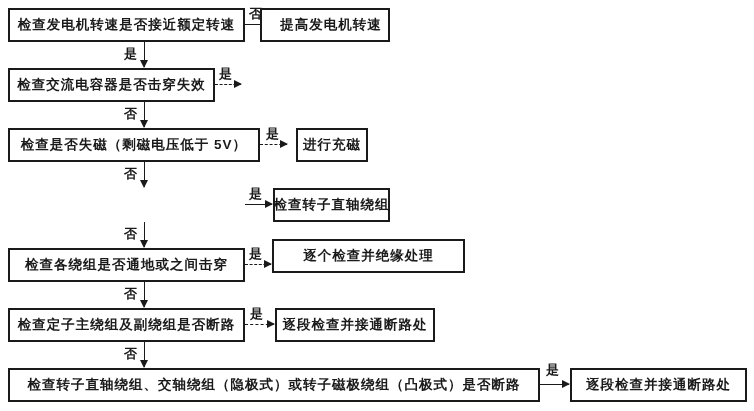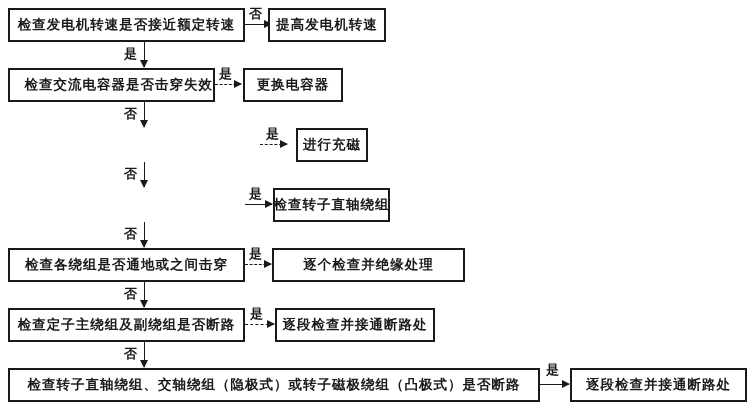--- a/index.html
+++ b/index.html
@@ -67,37 +67,37 @@
 </head>
 <body>
 
 <div id="canvas">
 
   <div class="box" style="left:8px; top:8px; width:233px;font-family:Liberation Serif, serif;">
       <span>检查发电机转速是否接近额定转速</span>
     </div>
   <div class="blabel" style="left:249px; top:7px;">否</div>
   <div class="harrow" style="left:245px; top:24px; width:26px;"></div>
-  <div class="box" style="left:268px; top:8px; width:114px;">
+  <div class="box" style="left:260px; top:8px; width:114px;padding-left:12px;">
       <span>提高发电机转速</span>
     </div>
   <div class="blabel" style="left:124px; top:47px;">是</div>
   <div class="varrow" style="left:144px; top:42px; height:25px;"></div>
 
-  <div class="box" style="left:8px; top:68px; width:203px;justify-content:flex-end;">
+  <div class="box" style="left:8px; top:68px; width:203px;">
       <span>检查交流电容器是否击穿失效</span>
     </div>
   <div class="blabel" style="left:219px; top:67px;">是</div>
   <div class="harrow dashed" style="left:215px; top:84px; width:26px;"></div>
-  <div class="box" style="left:243px; top:68px; width:96px;">
-      <span>更换电容器</span>
-    </div>
   <div class="blabel" style="left:124px; top:107px;">否</div>
   <div class="varrow" style="left:144px; top:102px; height:25px;"></div>
 
+  <div class="box" style="left:8px; top:128px; width:248px;">
+      <span>检查是否失磁（剩磁电压低于 5V）</span>
+    </div>
   <div class="blabel" style="left:266px; top:127px;">是</div>
   <div class="harrow dashed" style="left:260px; top:144px; width:27px;"></div>
   <div class="box" style="left:296px; top:128px; width:68px;">
       <span>进行充磁</span>
     </div>
   <div class="blabel" style="left:124px; top:167px;">否</div>
   <div class="varrow" style="left:144px; top:162px; height:25px;"></div>
 
   <div class="blabel" style="left:249px; top:187px;">是</div>
   <div class="harrow" style="left:245px; top:204px; width:27px;"></div>
@@ -105,21 +105,21 @@
       <span>检查转子直轴绕组</span>
     </div>
   <div class="blabel" style="left:124px; top:227px;">否</div>
   <div class="varrow" style="left:144px; top:222px; height:25px;"></div>
 
   <div class="box" style="left:8px; top:248px; width:233px;">
       <span>检查各绕组是否通地或之间击穿</span>
     </div>
   <div class="blabel" style="left:249px; top:247px;">是</div>
   <div class="harrow dashed" style="left:245px; top:264px; width:26px;"></div>
-  <div class="box" style="left:272px; top:248px; width:189px;">
+  <div class="box" style="left:272px; top:239px; width:189px;">
       <span>逐个检查并绝缘处理</span>
     </div>
   <div class="blabel" style="left:124px; top:287px;">否</div>
   <div class="varrow" style="left:144px; top:282px; height:25px;"></div>
 
   <div class="box" style="left:8px; top:308px; width:233px;">
       <span>检查定子主绕组及副绕组是否断路</span>
     </div>
   <div class="blabel" style="left:250px; top:307px;">是</div>
   <div class="harrow dashed" style="left:245px; top:324px; width:29px;"></div>

